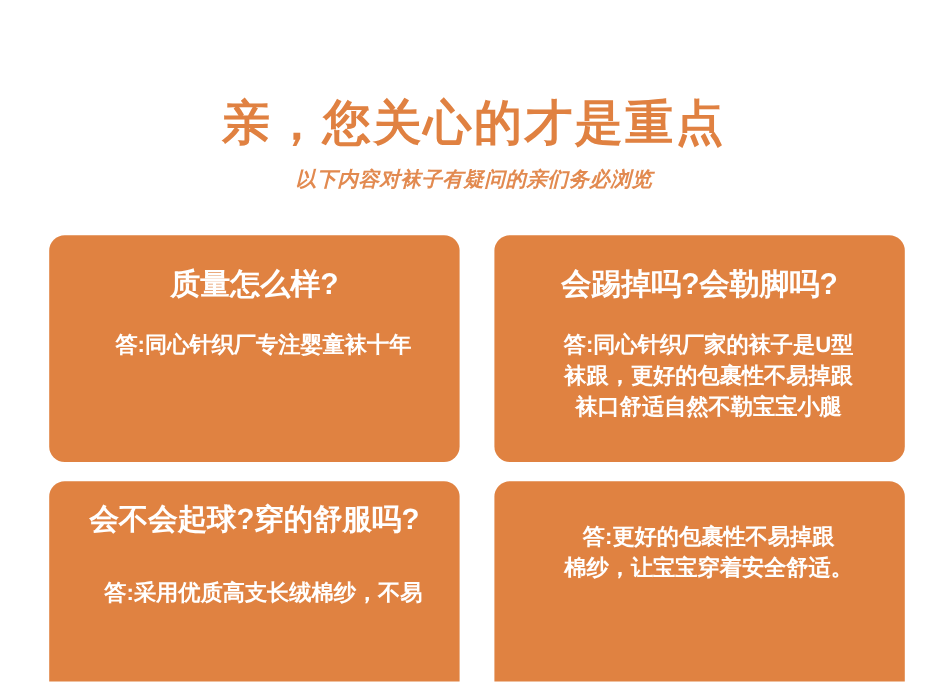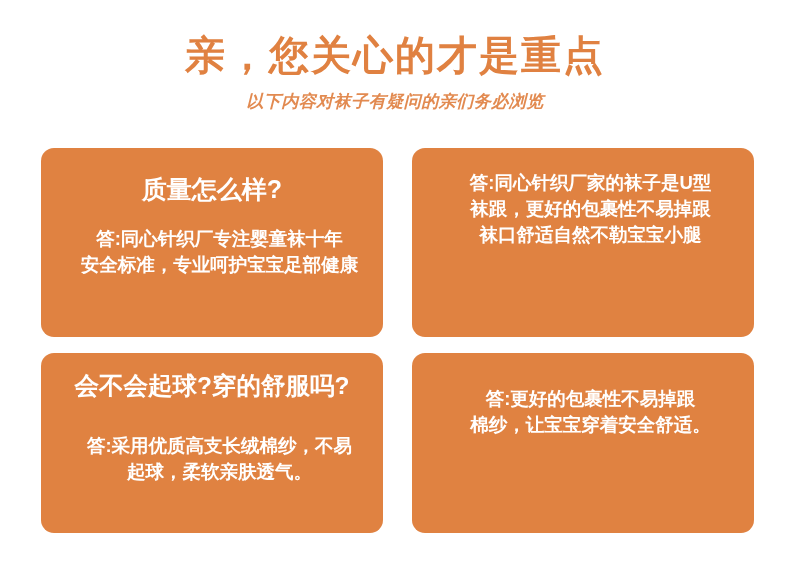--- a/index.html
+++ b/index.html
@@ -20,20 +20,21 @@
     width: 790px;
     height: 568px;
     box-sizing: border-box;
   }
 
   
   .header {
     width: 100%;
     text-align: center;
     padding-top: 32px;
+    margin-top: 48px;
   }
 
   .main-title {
     font-size: 40px;
     font-weight: bold;
     color: #e08141;
     letter-spacing: 2px;
     line-height: 1.15;
     margin: 0;
     white-space: nowrap;
@@ -115,37 +116,36 @@
     <h1 class="main-title">亲，您关心的才是重点</h1>
     <p class="sub-title">以下内容对袜子有疑问的亲们务必浏览</p>
   </div>
 
   <div class="card-grid">
 
     <div class="card row1">
       <div class="card-question">质量怎么样?</div>
       <div class="card-answer">
         <span class="ans-line">答:同心针织厂专注婴童袜十年</span>
-        <span class="ans-line">安全标准，专业呵护宝宝足部健康</span>
       </div>
     </div>
 
     <div class="card row1">
+      <div class="card-question">会踢掉吗?会勒脚吗?</div>
       <div class="card-answer">
         <span class="ans-line">答:同心针织厂家的袜子是U型</span>
         <span class="ans-line">袜跟，更好的包裹性不易掉跟</span>
         <span class="ans-line">袜口舒适自然不勒宝宝小腿</span>
       </div>
     </div>
 
     <div class="card row2 wide-q">
       <div class="card-question">会不会起球?穿的舒服吗?</div>
       <div class="card-answer">
         <span class="ans-line">答:采用优质高支长绒棉纱，不易</span>
-        <span class="ans-line">起球，柔软亲肤透气。</span>
       </div>
     </div>
 
     <div class="card row2">
       <div class="card-answer">
         <span class="ans-line">答:更好的包裹性不易掉跟</span>
         <span class="ans-line">棉纱，让宝宝穿着安全舒适。</span>
       </div>
     </div>
 

